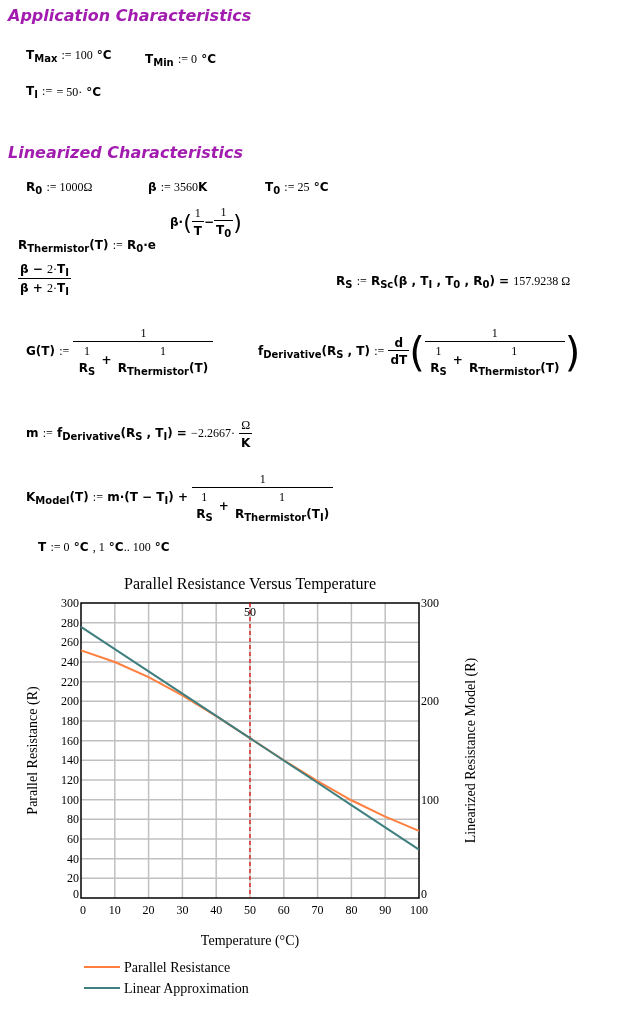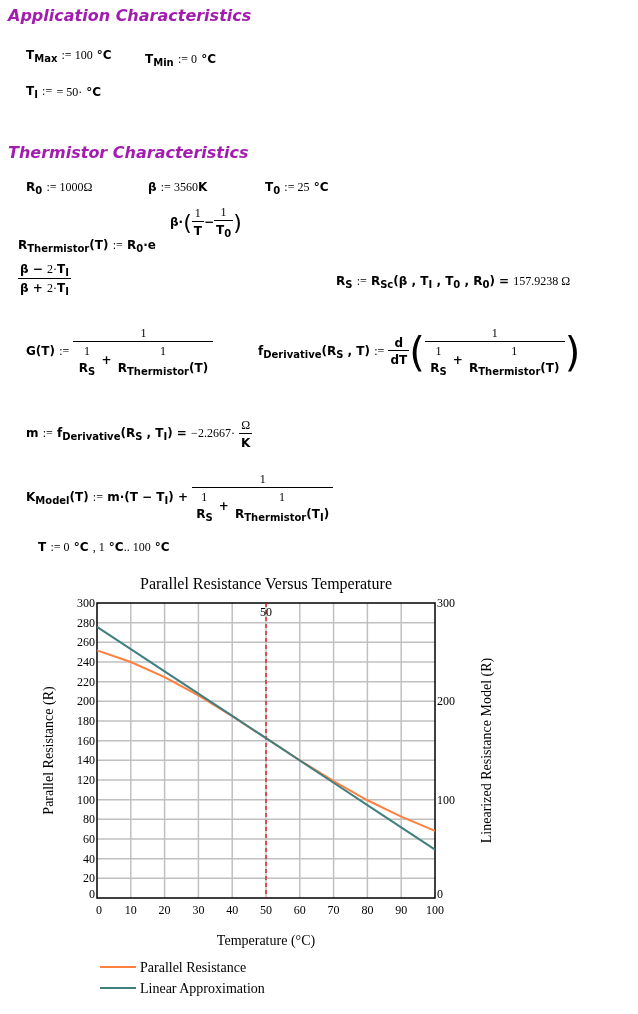--- a/index.html
+++ b/index.html
@@ -21,21 +21,21 @@
 <div class="abs h1" style="left:8px;top:6px;">Application Characteristics</div>
 
 <div class="abs m" style="left:26px;top:48px;">T<sub>Max</sub> <span class="n">:= 100</span> °C</div>
 <div class="abs m" style="left:145px;top:52px;">T<sub>Min</sub> <span class="n">:= 0</span> °C</div>
 
 <div class="abs m" style="left:26px;top:84px;">
   <span style="vertical-align:middle">T<sub>I</sub> <span class="n">:=</span></span>
   <span class="n" style="vertical-align:middle">= 50·</span> <span style="vertical-align:middle">°C</span>
 </div>
 
-<div class="abs h1" style="left:8px;top:143px;">Thermistor Characteristics</div>
+<div class="abs h1" style="left:8px;top:143px;">Linearized Characteristics</div>
 
 <div class="abs m" style="left:26px;top:180px;">R<sub>0</sub> <span class="n">:= 1000Ω</span></div>
 <div class="abs m" style="left:148px;top:180px;">β <span class="n">:= 3560</span>K</div>
 <div class="abs m" style="left:265px;top:180px;">T<sub>0</sub> <span class="n">:= 25</span> °C</div>
 
 <div class="abs m" style="left:170px;top:205px;">
   <span style="vertical-align:middle">β·</span><span class="paren">(</span><span class="frac"><span class="num n">1</span><span class="den">T</span></span>−<span class="frac"><span class="num n">1</span><span class="den">T<sub>0</sub></span></span><span class="paren">)</span>
 </div>
 <div class="abs m" style="left:18px;top:238px;">R<sub>Thermistor</sub>(T) <span class="n">:=</span> R<sub>0</sub>·e</div>
 
@@ -59,21 +59,21 @@
   <span class="frac"><span class="num n">Ω</span><span class="den">K</span></span>
 </div>
 
 <div class="abs m" style="left:26px;top:472px;">
   <span style="vertical-align:middle">K<sub>Model</sub>(T) <span class="n">:=</span> m·(T − T<sub>I</sub>) +</span>
   <span class="frac" style="min-width:140px"><span class="num n">1</span><span class="den"><span class="frac"><span class="num n">1</span><span class="den" style="border:none">R<sub>S</sub></span></span> + <span class="frac"><span class="num n">1</span><span class="den" style="border:none">R<sub>Thermistor</sub>(T<sub>I</sub>)</span></span></span></span>
 </div>
 
 <div class="abs m" style="left:38px;top:540px;">T <span class="n">:= 0</span> °C <span class="n">, 1</span> °C<span class="n">.. 100</span> °C</div>
 
-<div class="abs" style="left:16px;top:570px;width:516px;height:444px;">
+<div class="abs" style="left:0;top:570px;width:516px;height:444px;">
   <svg id="chart-svg" width="638" height="444">
       <text x="250" y="19" text-anchor="middle" font-size="16">Parallel Resistance Versus Temperature</text>
       <line x1="114.80000000000001" x2="114.80000000000001" y1="33" y2="328" stroke="#c0c0c0" stroke-width="1.5"></line>
       <line x1="148.60000000000002" x2="148.60000000000002" y1="33" y2="328" stroke="#c0c0c0" stroke-width="1.5"></line>
       <line x1="182.39999999999998" x2="182.39999999999998" y1="33" y2="328" stroke="#c0c0c0" stroke-width="1.5"></line>
       <line x1="216.20000000000002" x2="216.20000000000002" y1="33" y2="328" stroke="#c0c0c0" stroke-width="1.5"></line>
       <line x1="250" x2="250" y1="33" y2="328" stroke="#c0c0c0" stroke-width="1.5"></line>
       <line x1="283.79999999999995" x2="283.79999999999995" y1="33" y2="328" stroke="#c0c0c0" stroke-width="1.5"></line>
       <line x1="317.6" x2="317.6" y1="33" y2="328" stroke="#c0c0c0" stroke-width="1.5"></line>
       <line x1="351.40000000000003" x2="351.40000000000003" y1="33" y2="328" stroke="#c0c0c0" stroke-width="1.5"></line>

